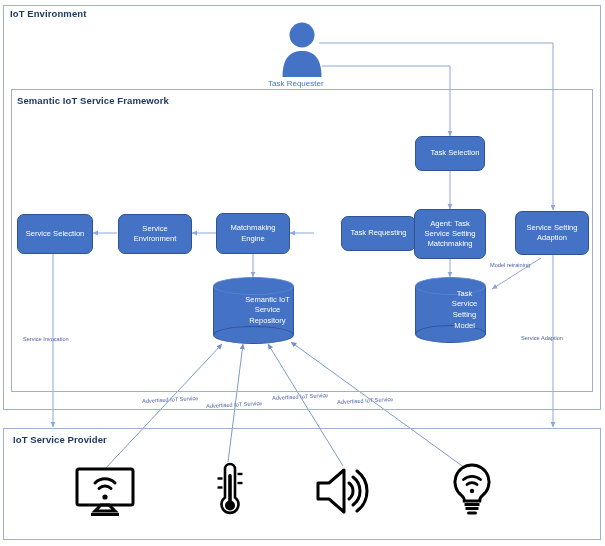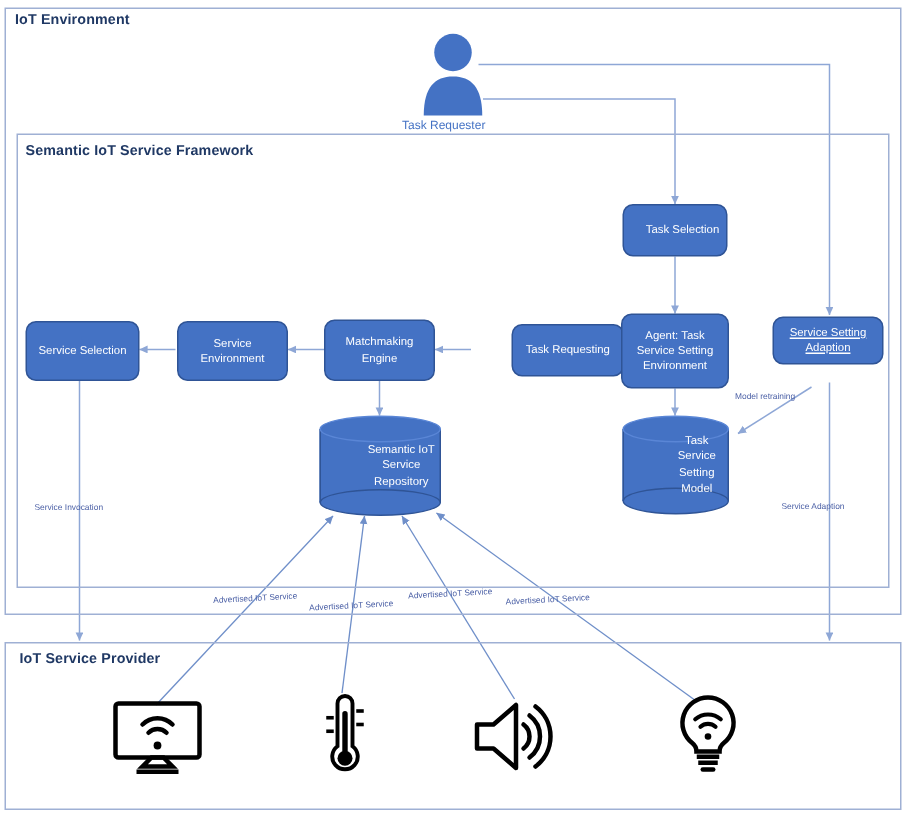--- a/index.html
+++ b/index.html
@@ -112,23 +112,23 @@
   <div class="pbox" style="left:415px;top:136px;width:70px;height:35px;padding-left:13px;">Task Selection</div>
 
   <div class="pbox" style="left:17px;top:214px;width:76px;height:40px;">Service Selection</div>
 
   <div class="pbox" style="left:118px;top:214px;width:74px;height:40px;">Service Environment</div>
 
   <div class="pbox" style="left:216px;top:213px;width:74px;height:41px;">Matchmaking Engine</div>
 
   <div class="pbox" style="left:314px;top:216px;width:75px;height:35px;margin-left:27px;">Task Requesting</div>
 
-  <div class="pbox" style="left:414px;top:209px;width:72px;height:50px;">Agent: Task Service Setting Environment</div>
+  <div class="pbox" style="left:414px;top:209px;width:72px;height:50px;">Agent: Task Service Setting Matchmaking</div>
 
-  <div class="pbox" style="left:515px;top:211px;width:74px;height:32px;text-decoration:underline;">Service Setting Adaption</div>
+  <div class="pbox" style="left:515px;top:211px;width:74px;height:44px;">Service Setting Adaption</div>
 
   <div class="cyl" style="left:213px;top:277px;width:81px;height:67px;">
     <div class="body"></div>
     <div class="bot"></div>
     <div class="top"></div>
     <div class="txt">Semantic IoT Service Repository</div>
   </div>
 
   <div class="cyl" style="left:415px;top:277px;width:71px;height:66px;">
     <div class="body"></div>

